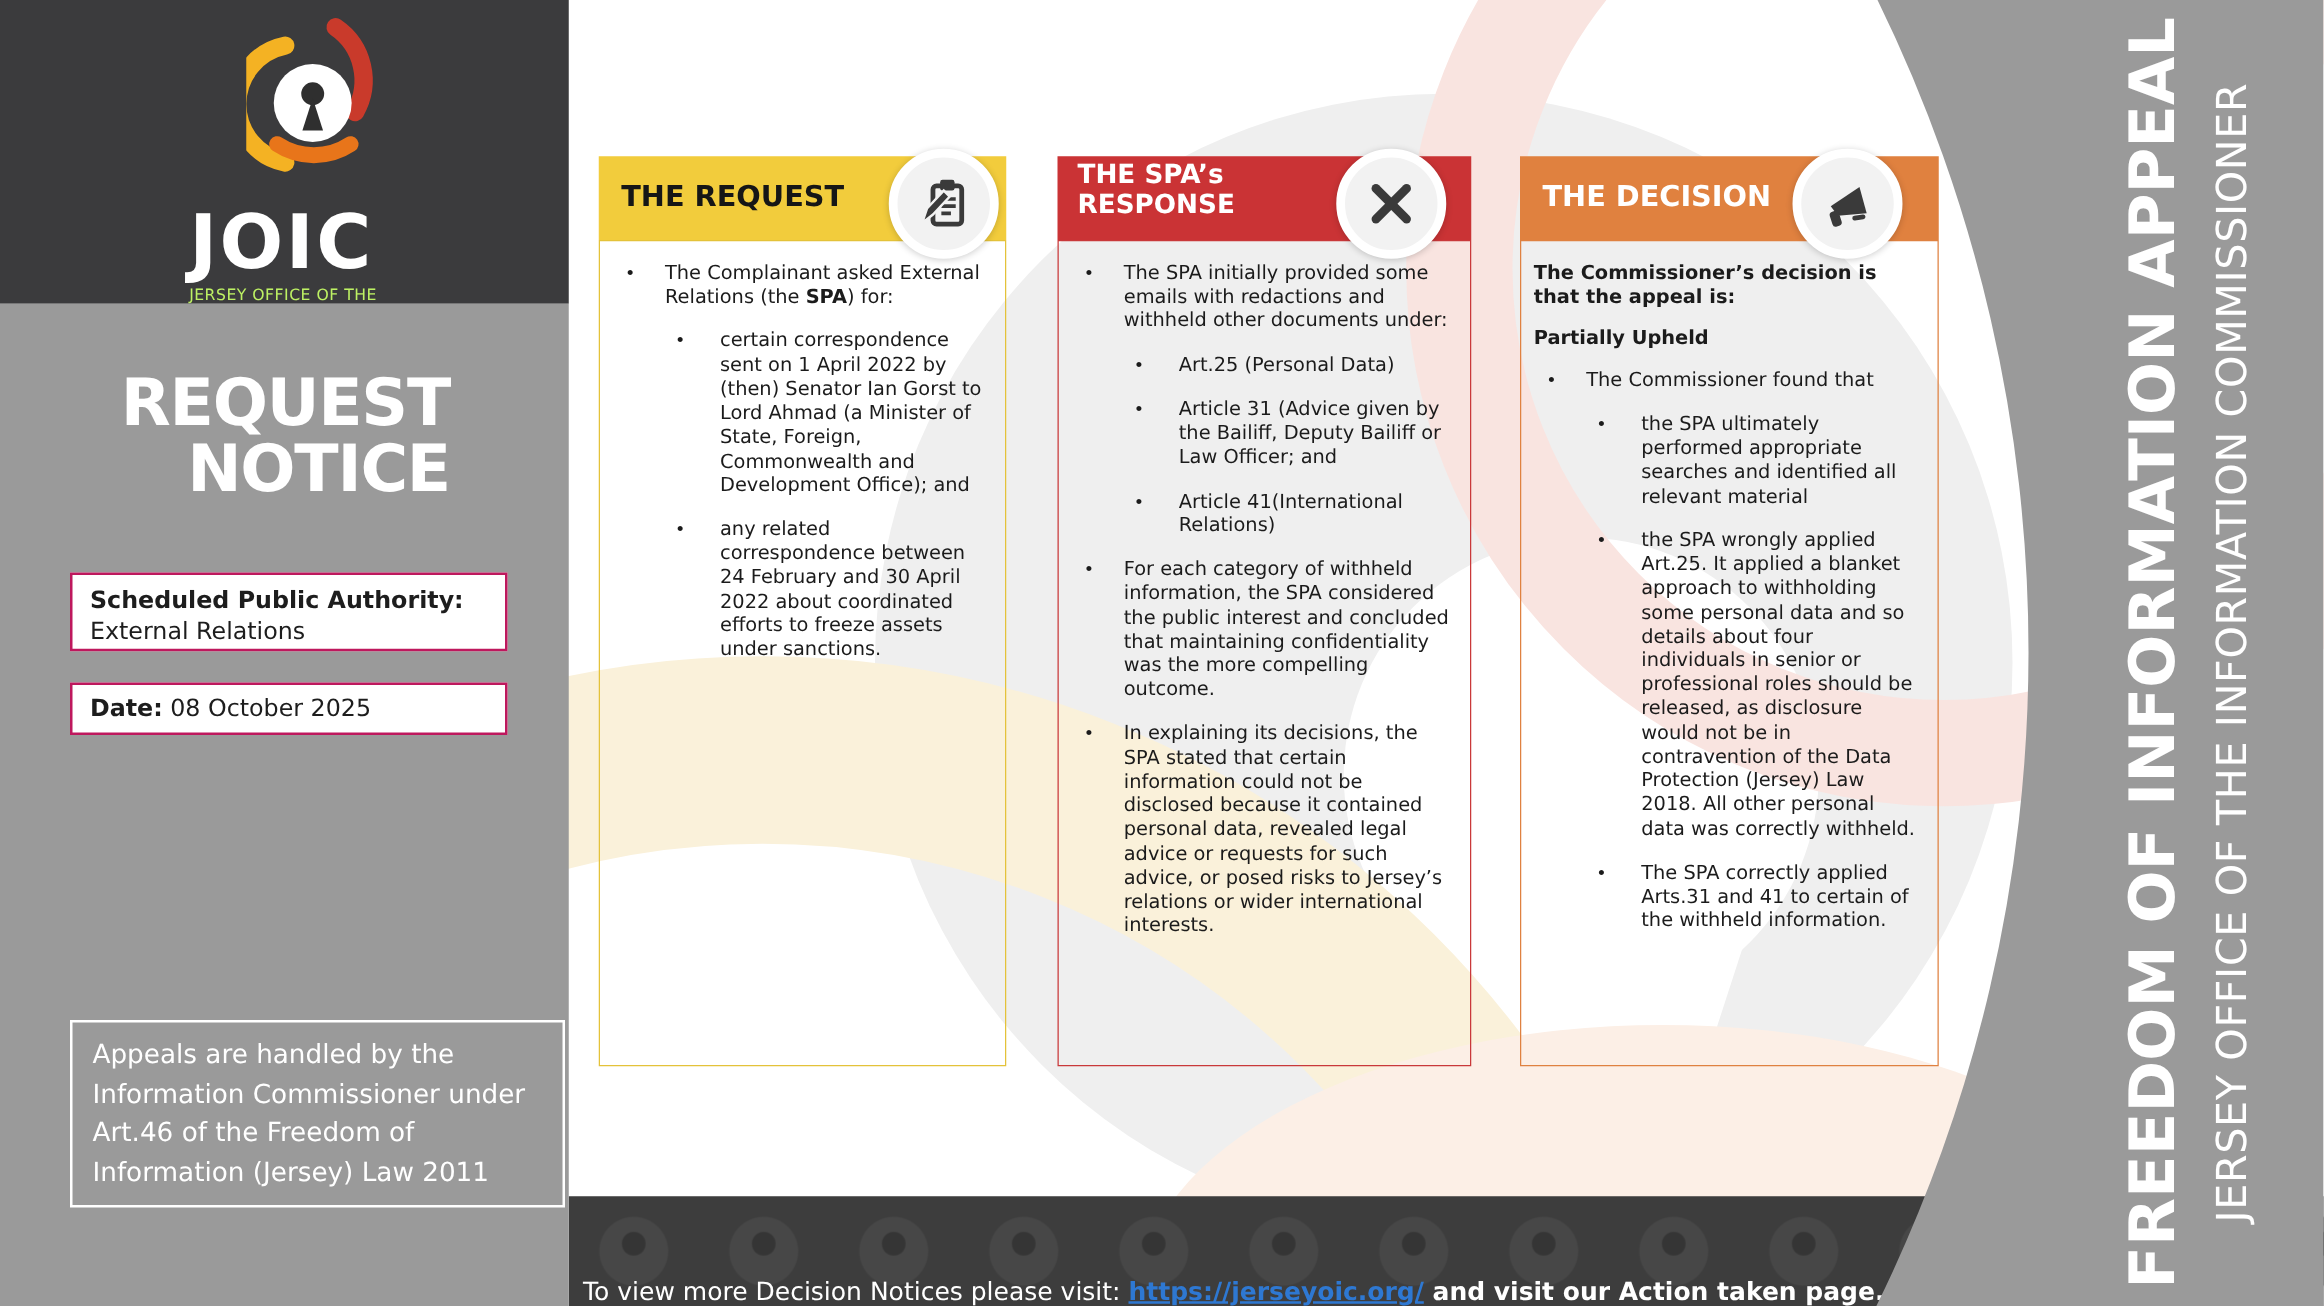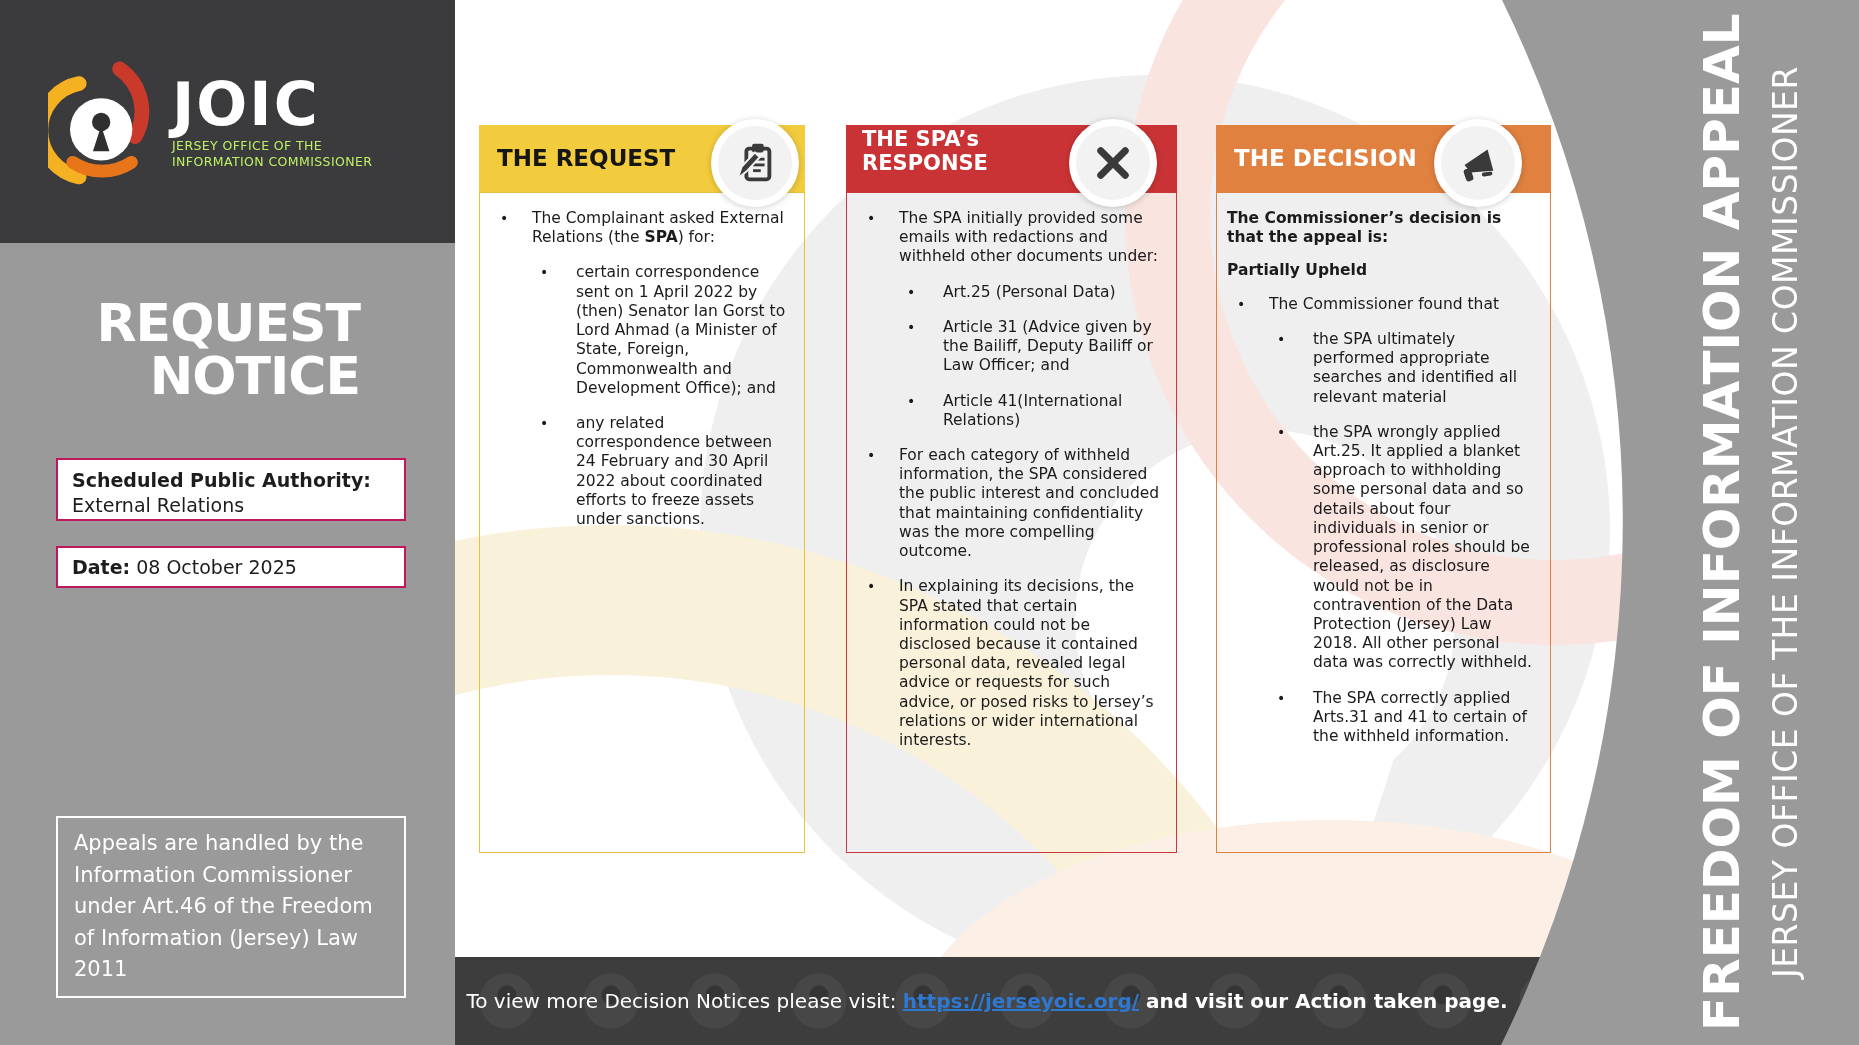--- a/index.html
+++ b/index.html
@@ -18,51 +18,51 @@
   .wm-peach{left:910px;top:820px;width:840px;height:440px;border-radius:50%;background:#fcefe6;}
 
   
   .footer-bar{position:absolute;z-index:2;left:455px;top:957px;width:1404px;height:88px;
     background-color:#3d3d3d;
     background-image:
       radial-gradient(circle,#353535 0 9px,rgba(0,0,0,0) 10px),
       radial-gradient(circle,#474747 0 27px,rgba(0,0,0,0) 28px);
     background-size:104px 88px,104px 88px;
     background-position:0 -6px,0 0;
-    display:flex;align-items:center;justify-content:center;
+    display:flex;align-items:flex-end;justify-content:center;
     padding-right:340px;box-sizing:border-box;}
   .footer-text{font-size:20px;color:#ffffff;white-space:nowrap;}
   .footer-text .pre{font-weight:400;}
   .footer-text a{font-weight:bold;text-decoration:underline;}
   .footer-text .post{font-weight:bold;}
 
   
   .right-panel{position:absolute;z-index:3;right:0;top:0;width:459px;height:1045px;}
   .vtext{position:absolute;z-index:4;top:0;height:1045px;display:flex;align-items:center;justify-content:center;
          writing-mode:vertical-rl;transform:rotate(180deg);color:#fff;white-space:nowrap;}
   .vtext-big{left:1692px;width:60px;font-size:50px;font-weight:bold;letter-spacing:0px;}
   .vtext-small{left:1762px;width:46px;font-size:33px;font-weight:400;letter-spacing:.5px;}
 
   
   .top-dark{position:absolute;z-index:5;left:0;top:0;width:455px;height:243px;background:#3b3b3d;
-            display:flex;align-items:center;gap:14px;padding-left:48px;box-sizing:border-box;}
+            display:flex;align-items:center;gap:14px;padding-left:48px;box-sizing:border-box;flex-direction:column;}
   .logo-emblem{width:110px;height:150px;flex:0 0 auto;}
   .logo-text .abbr{font-size:60px;font-weight:800;color:#fff;letter-spacing:2px;line-height:1;}
   .logo-text .tag{font-size:12.5px;color:#bef264;letter-spacing:.4px;line-height:1.25;margin-top:4px;}
 
   
   .sidebar{position:absolute;z-index:5;left:0;top:243px;width:455px;height:802px;background:#9a9a9a;}
   .dn-title{position:absolute;left:30px;top:54px;width:330px;text-align:right;color:#fff;
             font-size:52px;font-weight:800;line-height:1.02;letter-spacing:-1px;}
   .info-box{position:absolute;left:56px;width:350px;background:#fff;border:2px solid #be185d;
             box-sizing:border-box;padding:8px 14px;color:#1d1d1d;font-size:19px;line-height:1.3;}
   .box-spa{top:215px;height:63px;}
   .box-date{top:303px;height:42px;display:flex;align-items:center;gap:6px;}
   .bold{font-weight:bold;}
-  .appeals-box{position:absolute;left:56px;top:573px;width:350px;box-sizing:border-box;
+  .appeals-box{position:absolute;left:56px;top:573px;width:396px;box-sizing:border-box;
                border:2px solid #fff;background:transparent;color:#fff;font-size:21px;
                line-height:1.5;padding:10px 16px;}
 
   
   .col{position:absolute;z-index:4;top:125px;}
   .col-request{left:479px;width:326px;}
   .col-response{left:846px;width:331px;}
   .col-decision{left:1216px;width:335px;}
   .col-header{position:relative;height:67px;box-sizing:border-box;}
   .col-request .col-header{background:#F2CC3C;}

